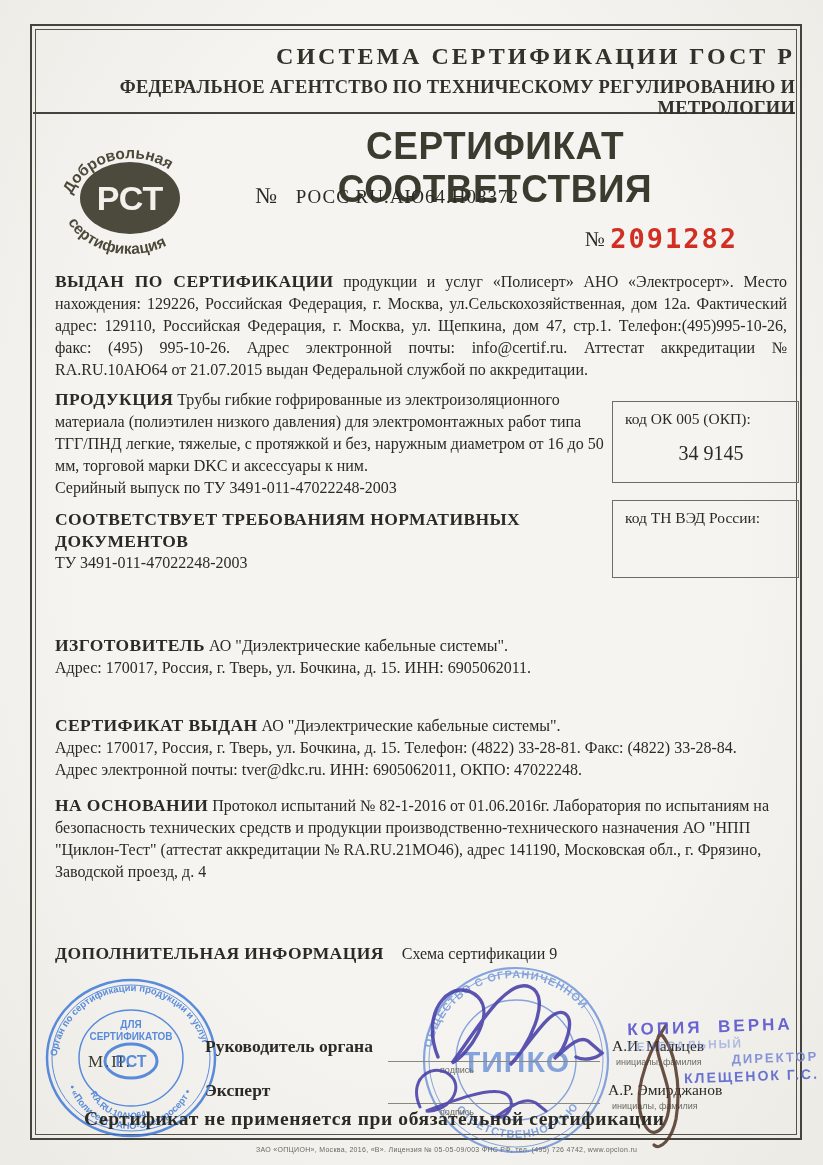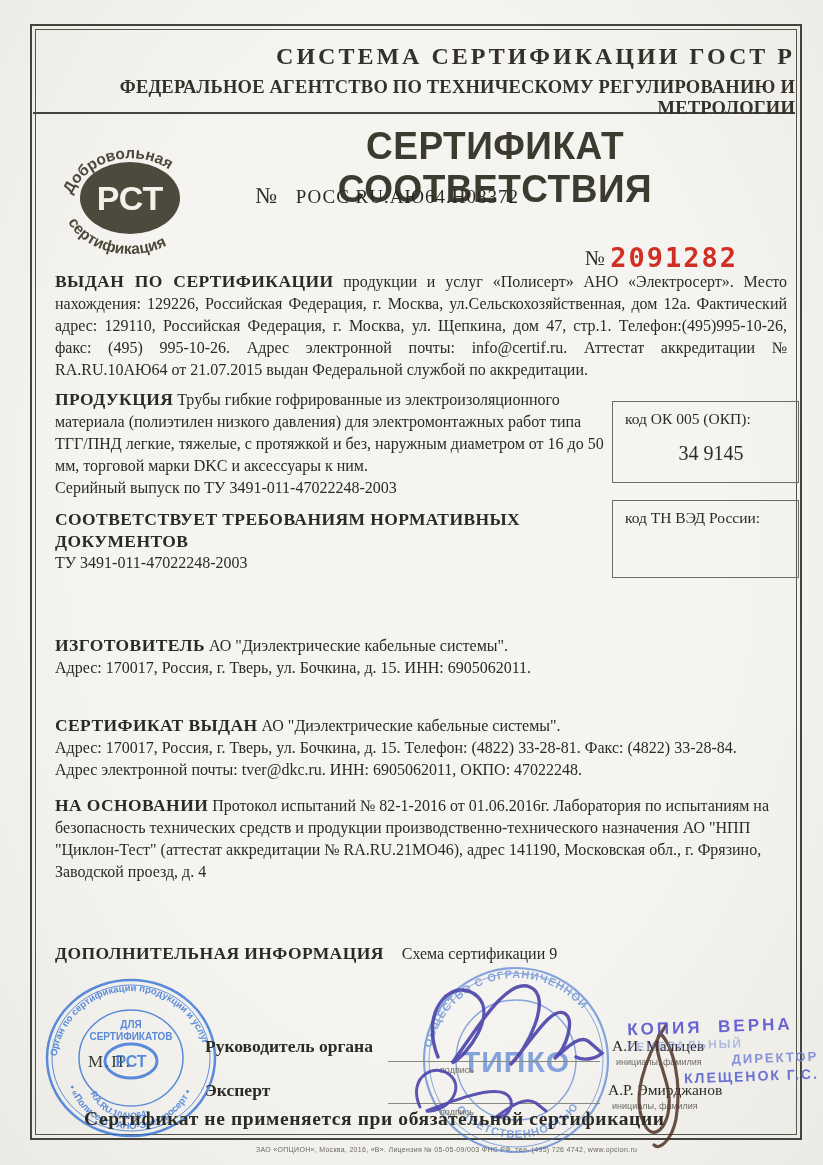--- a/index.html
+++ b/index.html
@@ -16,21 +16,21 @@
   .sys-title{margin-top:16px; font-size:24px; font-weight:bold; letter-spacing:3px; color:#33322a;}
   .agency{margin-top:7px; font-size:18.5px; font-weight:bold; letter-spacing:0.2px; color:#33322a;padding-left:19px;}
   .big-title{position:absolute; left:205px; top:126px; width:580px; text-align:center;
     font-family:"Liberation Sans", sans-serif; font-weight:bold; font-size:37px;
     color:#3c3b30; transform:scaleY(1.03); letter-spacing:0.5px;}
   .no-line{position:absolute; left:255px; top:183px; font-size:19px; color:#2b2a24;}
   .no-sign{font-size:23px; margin-right:14px;}
   .cert-number{letter-spacing:1px;}
   .validity{position:absolute; left:255px; top:221px; font-size:18.5px; font-weight:bold; color:#2b2a24;}
   .validity .date{display:inline-block;}
-  .blank-no{position:absolute; left:585px; top:242px; font-size:21px; color:#2b2a24;}
+  .blank-no{position:absolute; left:585px; top:223px; font-size:21px; color:#2b2a24;}
   .blank-digits{font-family:"DejaVu Sans Mono", monospace; font-size:27px; font-weight:bold;
     letter-spacing:2px; vertical-align:-2px;}
   .section{position:absolute; left:55px; width:732px; font-size:16px; line-height:22px; color:#2b2a24;}
   .sec-label{font-weight:bold; font-size:17.5px; letter-spacing:0.4px;}
   .just{text-align:justify;}
   .code-box{position:absolute; left:612px; width:172px; border:1px solid #6e6d64;
     padding:8px 1px 6px 12px; font-size:15.5px; color:#2b2a24; background:transparent;}
   .code-box .code-value{text-align:center; margin-top:14px; font-size:20px;}
   .sig-label{position:absolute; left:205px; font-size:17.5px; font-weight:bold; color:#2b2a24;}
   .sig-line{position:absolute; left:388px; width:212px; border-bottom:1.2px solid #8a897f; height:1px;}

